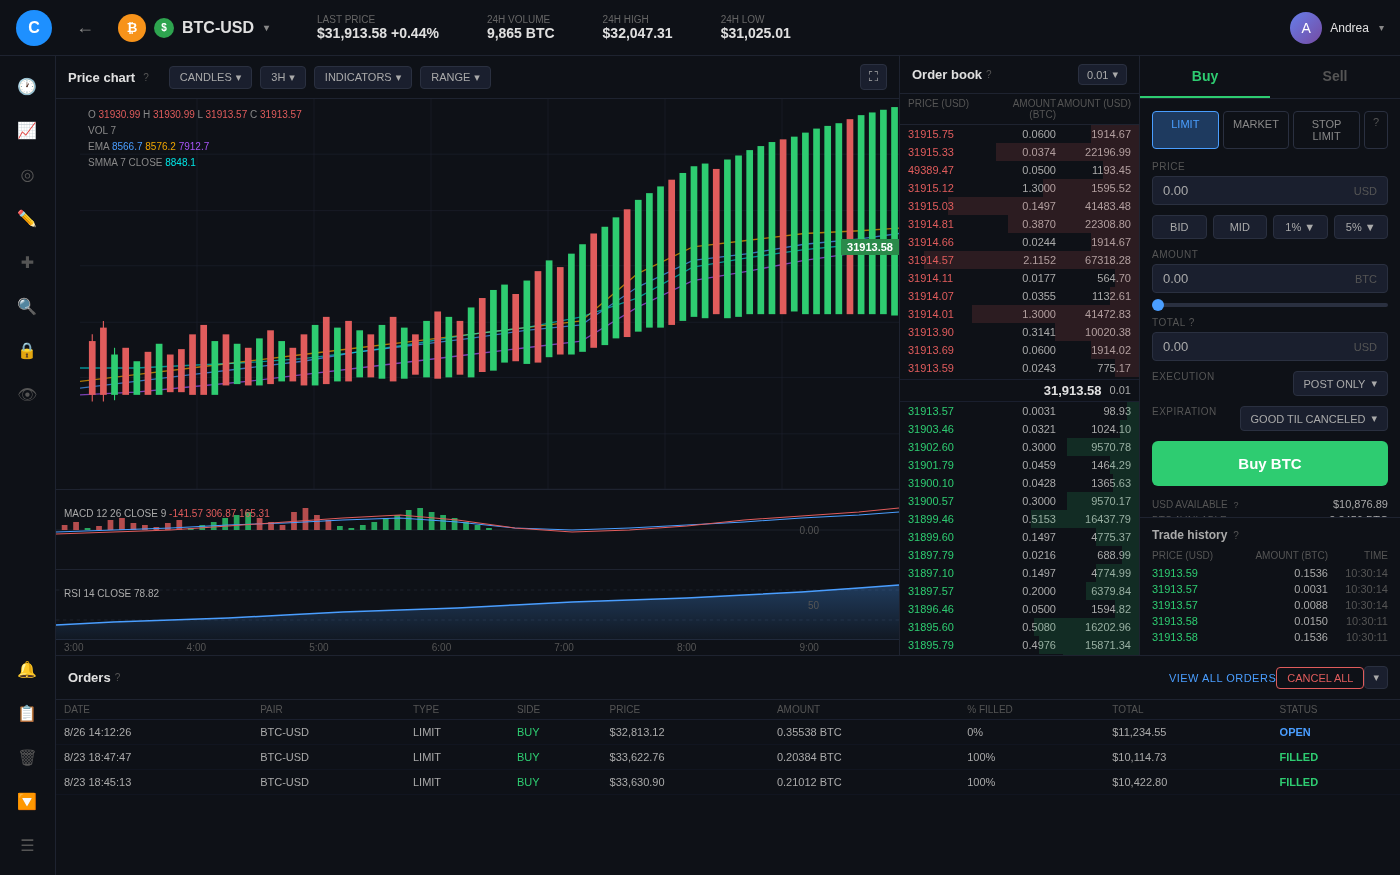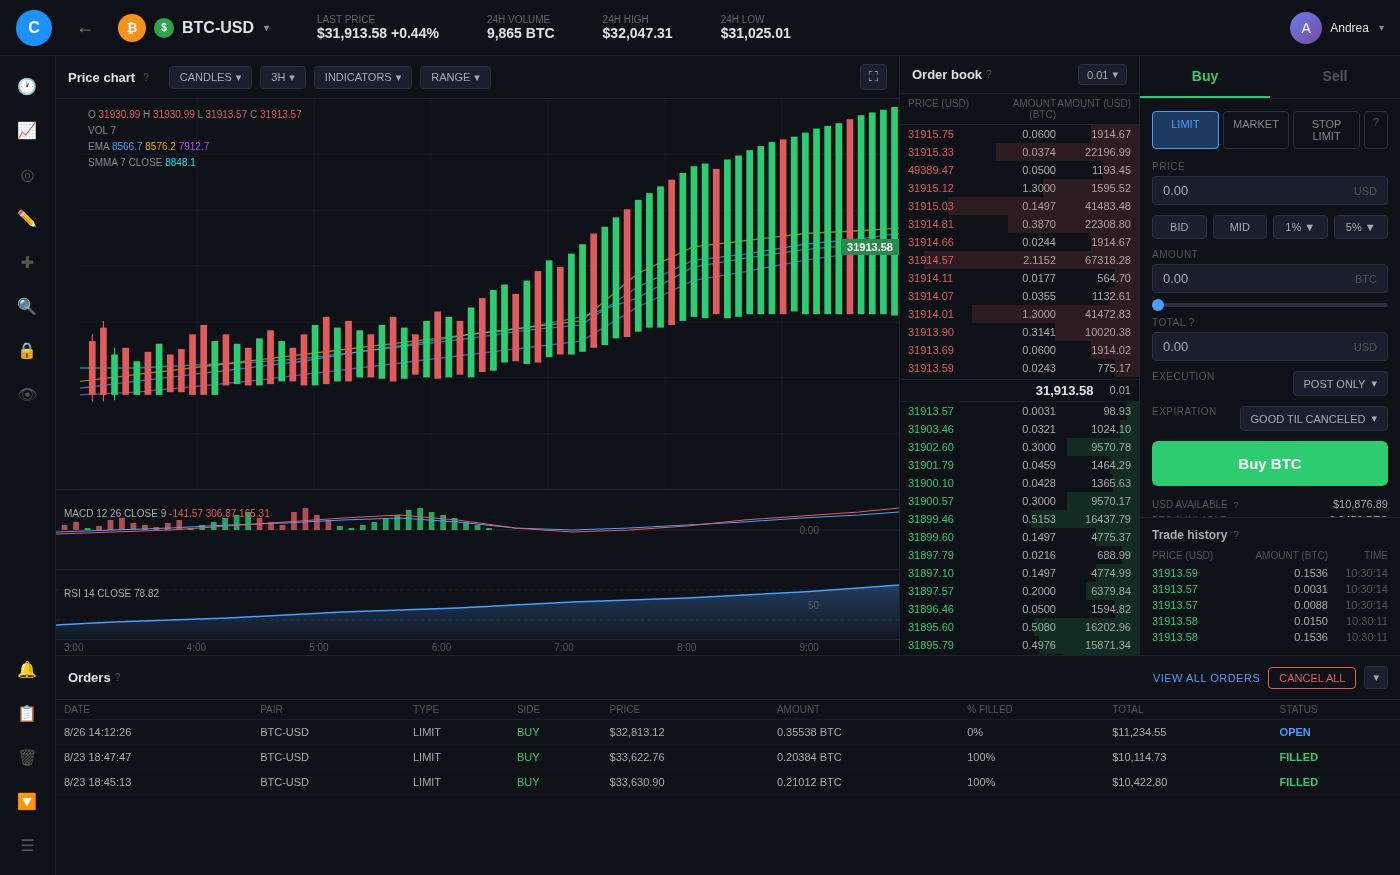--- a/index.html
+++ b/index.html
@@ -74,21 +74,21 @@
     .ob-rows { flex: 1; overflow: hidden; }
     .ob-row { display: flex; align-items: center; padding: 1px 8px; height: 18px; position: relative; cursor: pointer; }
     .ob-row .price { flex: 1; font-size: 11px; }
     .ob-row .price.red { color: #e05c5c; }
     .ob-row .price.green { color: #2ecc71; }
     .ob-row .amount { width: 70px; text-align: right; font-size: 11px; color: #aaa; }
     .ob-row .total { width: 75px; text-align: right; font-size: 11px; color: #aaa; }
     .ob-row .bar-bg { position: absolute; right: 0; top: 0; height: 100%; opacity: 0.15; }
     .ob-row .bar-bg.red-bar { background: #e05c5c; }
     .ob-row .bar-bg.green-bar { background: #2ecc71; }
-    .ob-spread { display: flex; justify-content: flex-end; align-items: center; padding: 3px 8px; background: #0e1117; border-top: 1px solid #1a1f2e; border-bottom: 1px solid #1a1f2e; font-size: 11px; color: #aaa; gap: 16px; }
+    .ob-spread { display: flex; justify-content: flex-end; align-items: center; padding: 3px 8px; background: #0e1117; border-top: 1px solid #1a1f2e; border-bottom: 1px solid #1a1f2e; font-size: 11px; color: #aaa; gap: 8px; }
     .ob-spread .mid-price { font-weight: 700; font-size: 13px; color: #e0e0e0; }
 
     
     .trade-panel { width: 260px; background: #0e1117; display: flex; flex-direction: column; }
     .trade-tabs { display: flex; border-bottom: 1px solid #1e2330; }
     .trade-tab { flex: 1; text-align: center; padding: 12px 0; font-size: 14px; font-weight: 600; cursor: pointer; color: #555; }
     .trade-tab.buy { color: #2ecc71; border-bottom: 2px solid #2ecc71; }
     .trade-tab.sell { color: #555; }
     .trade-body { flex: 1; padding: 12px; overflow-y: auto; }
     .order-type-row { display: flex; gap: 4px; margin-bottom: 12px; }
@@ -130,21 +130,21 @@
     .th-col-headers span:nth-child(3) { width: 60px; text-align: right; }
     .th-row { display: flex; padding: 2px 0; font-size: 11px; }
     .th-row .th-price { flex: 1; color: #2ecc71; }
     .th-row .th-amount { width: 80px; text-align: right; color: #aaa; }
     .th-row .th-time { width: 60px; text-align: right; color: #555; }
 
     
     .orders-section { height: 220px; border-top: 1px solid #1e2330; padding: 0; background: #0e1117; }
     .orders-header { display: flex; align-items: center; padding: 10px 12px; border-bottom: 1px solid #1e2330; }
     .orders-title { font-weight: 700; font-size: 13px; }
-    .orders-actions { margin-left: auto; display: flex; align-items: center; gap: 8px; }
+    .orders-actions { margin-left: auto; display: flex; align-items: center; }
     .view-all-btn { background: transparent; border: none; color: #4a9eff; font-size: 11px; cursor: pointer; text-transform: uppercase; letter-spacing: 0.5px; }
     .cancel-all-btn { background: transparent; border: 1px solid #e05c5c; border-radius: 4px; color: #e05c5c; font-size: 11px; padding: 4px 10px; cursor: pointer; }
     .collapse-btn { background: #1a1f2e; border: 1px solid #2a3040; border-radius: 4px; color: #aaa; padding: 4px 8px; cursor: pointer; font-size: 11px; }
 
     .orders-table { width: 100%; border-collapse: collapse; }
     .orders-table th { color: #555; font-size: 10px; text-transform: uppercase; padding: 4px 8px; text-align: left; border-bottom: 1px solid #1a1f2e; font-weight: normal; }
     .orders-table td { padding: 6px 8px; font-size: 11px; border-bottom: 1px solid #111520; color: #aaa; }
     .orders-table td.green { color: #2ecc71; }
     .orders-table td.open-status { color: #4a9eff; font-weight: 600; }
     .orders-table td.filled-status { color: #2ecc71; font-weight: 600; }

